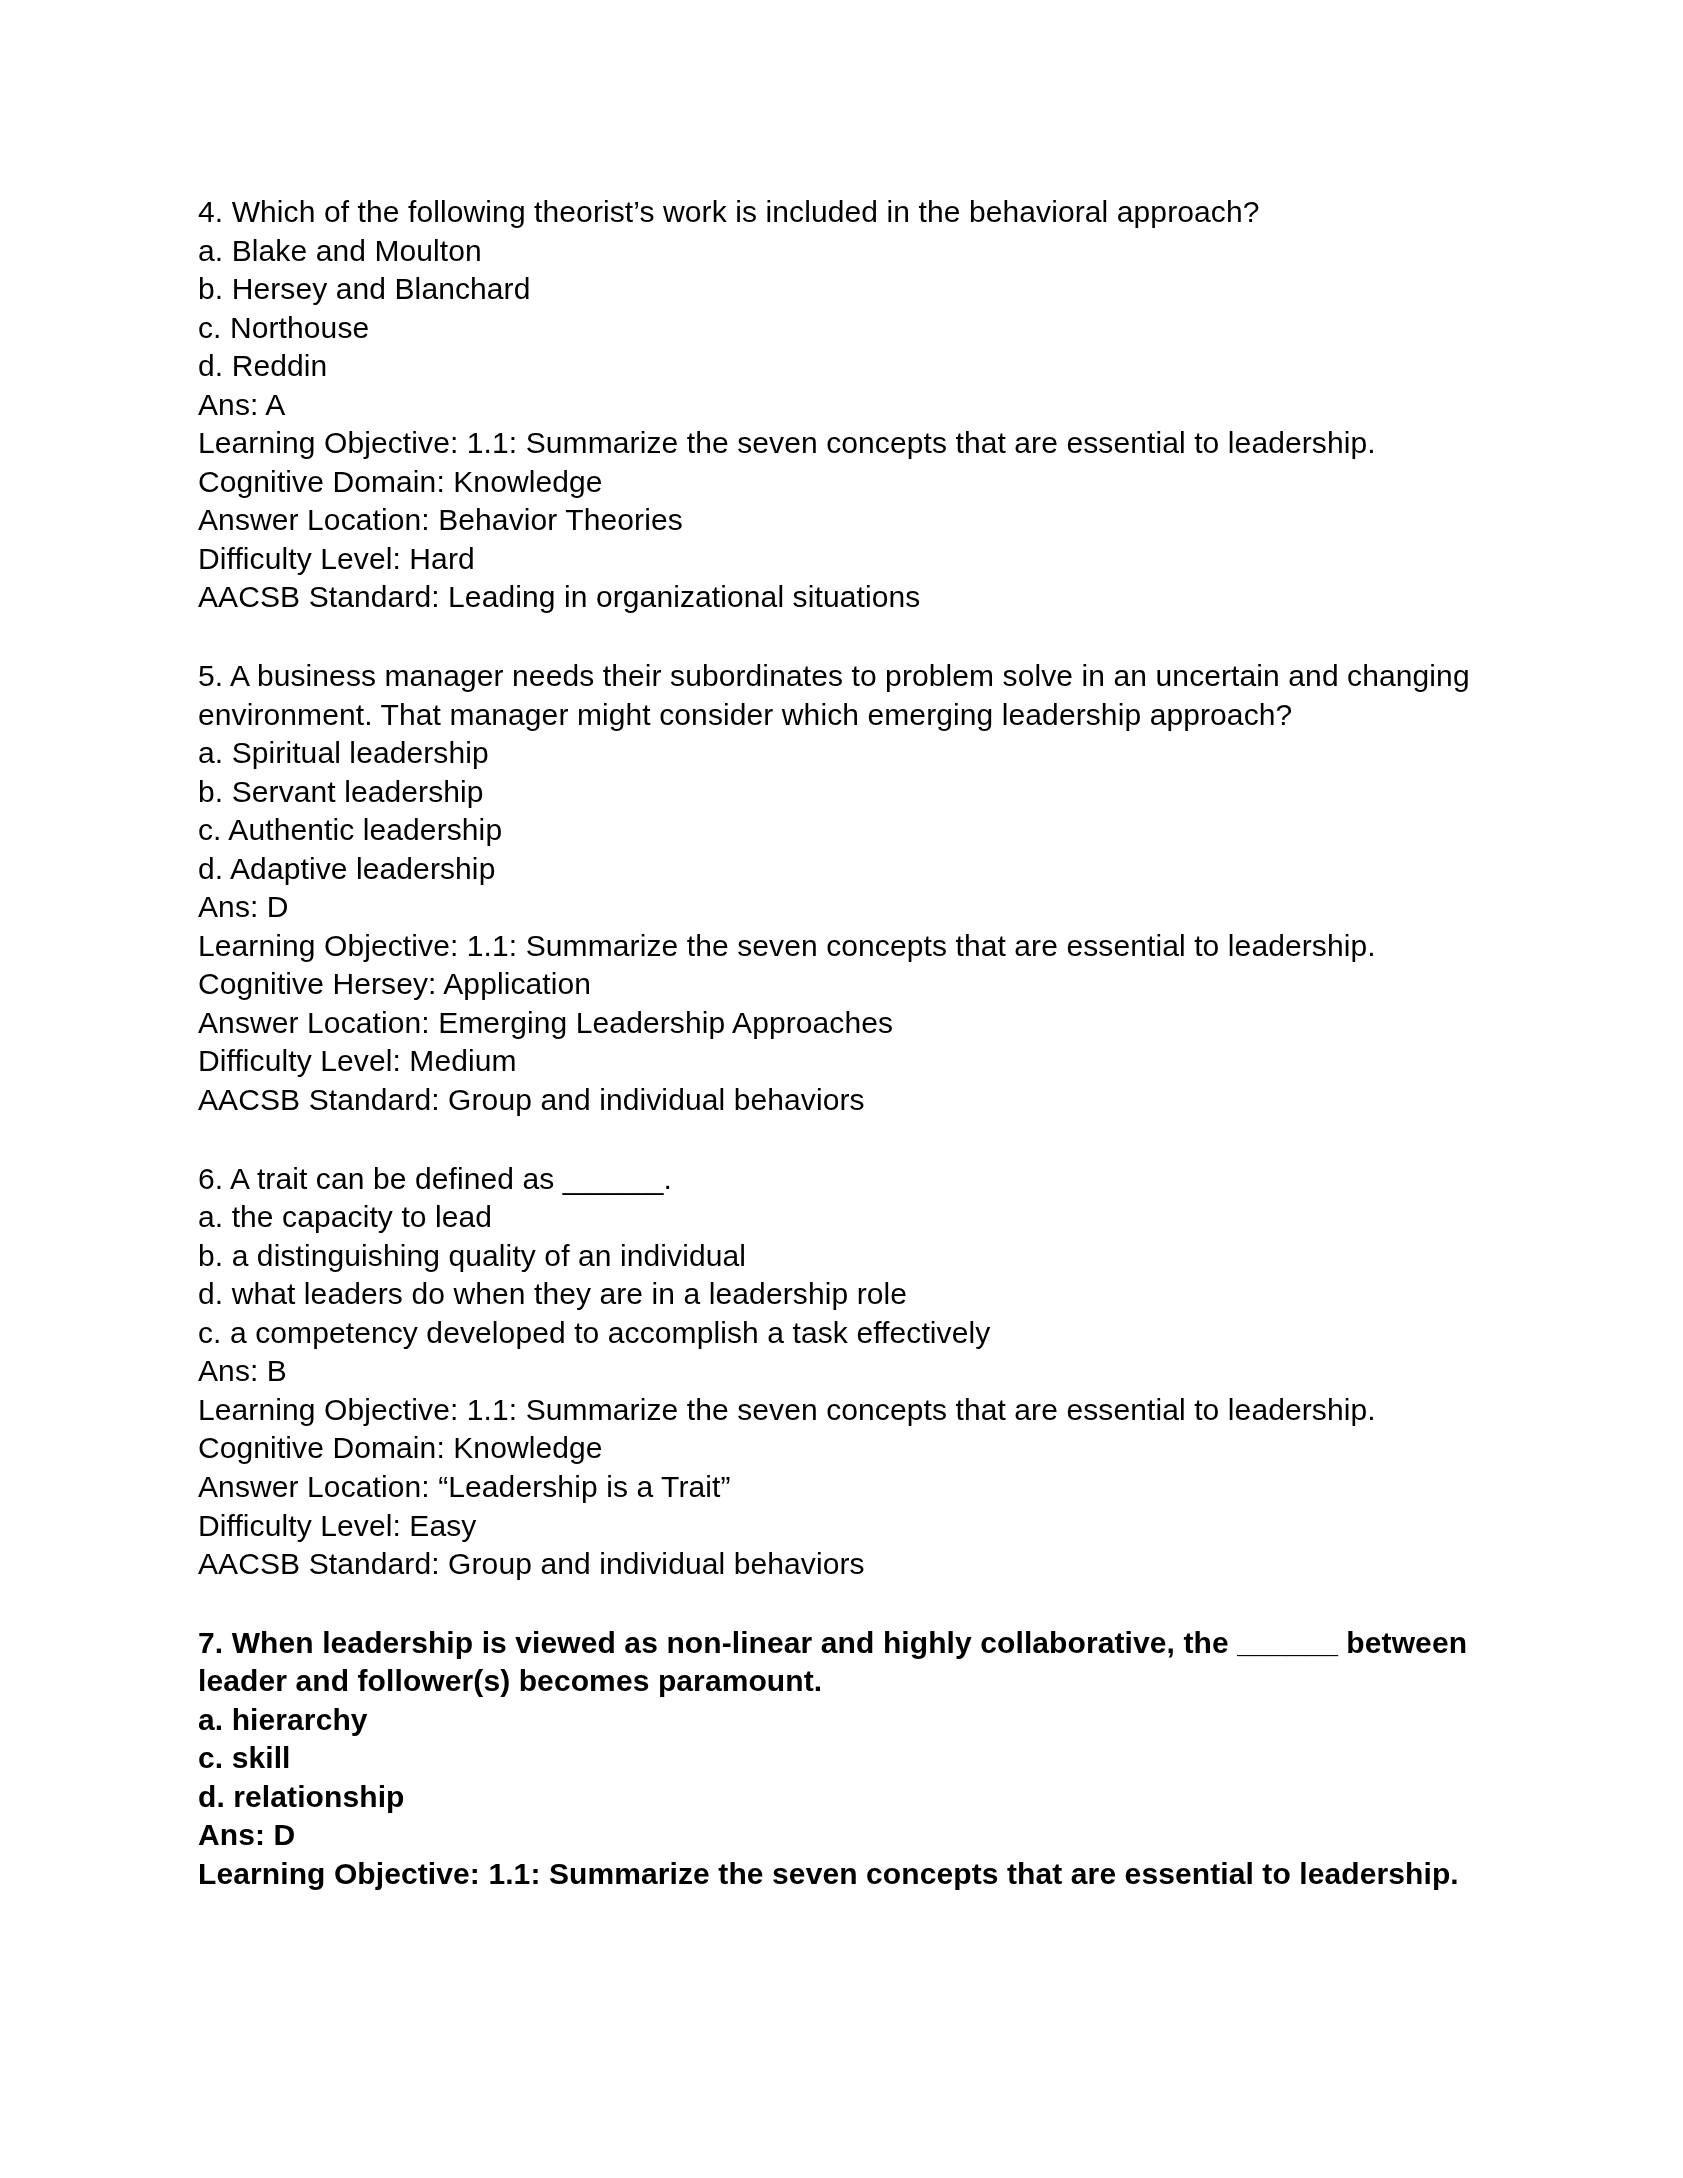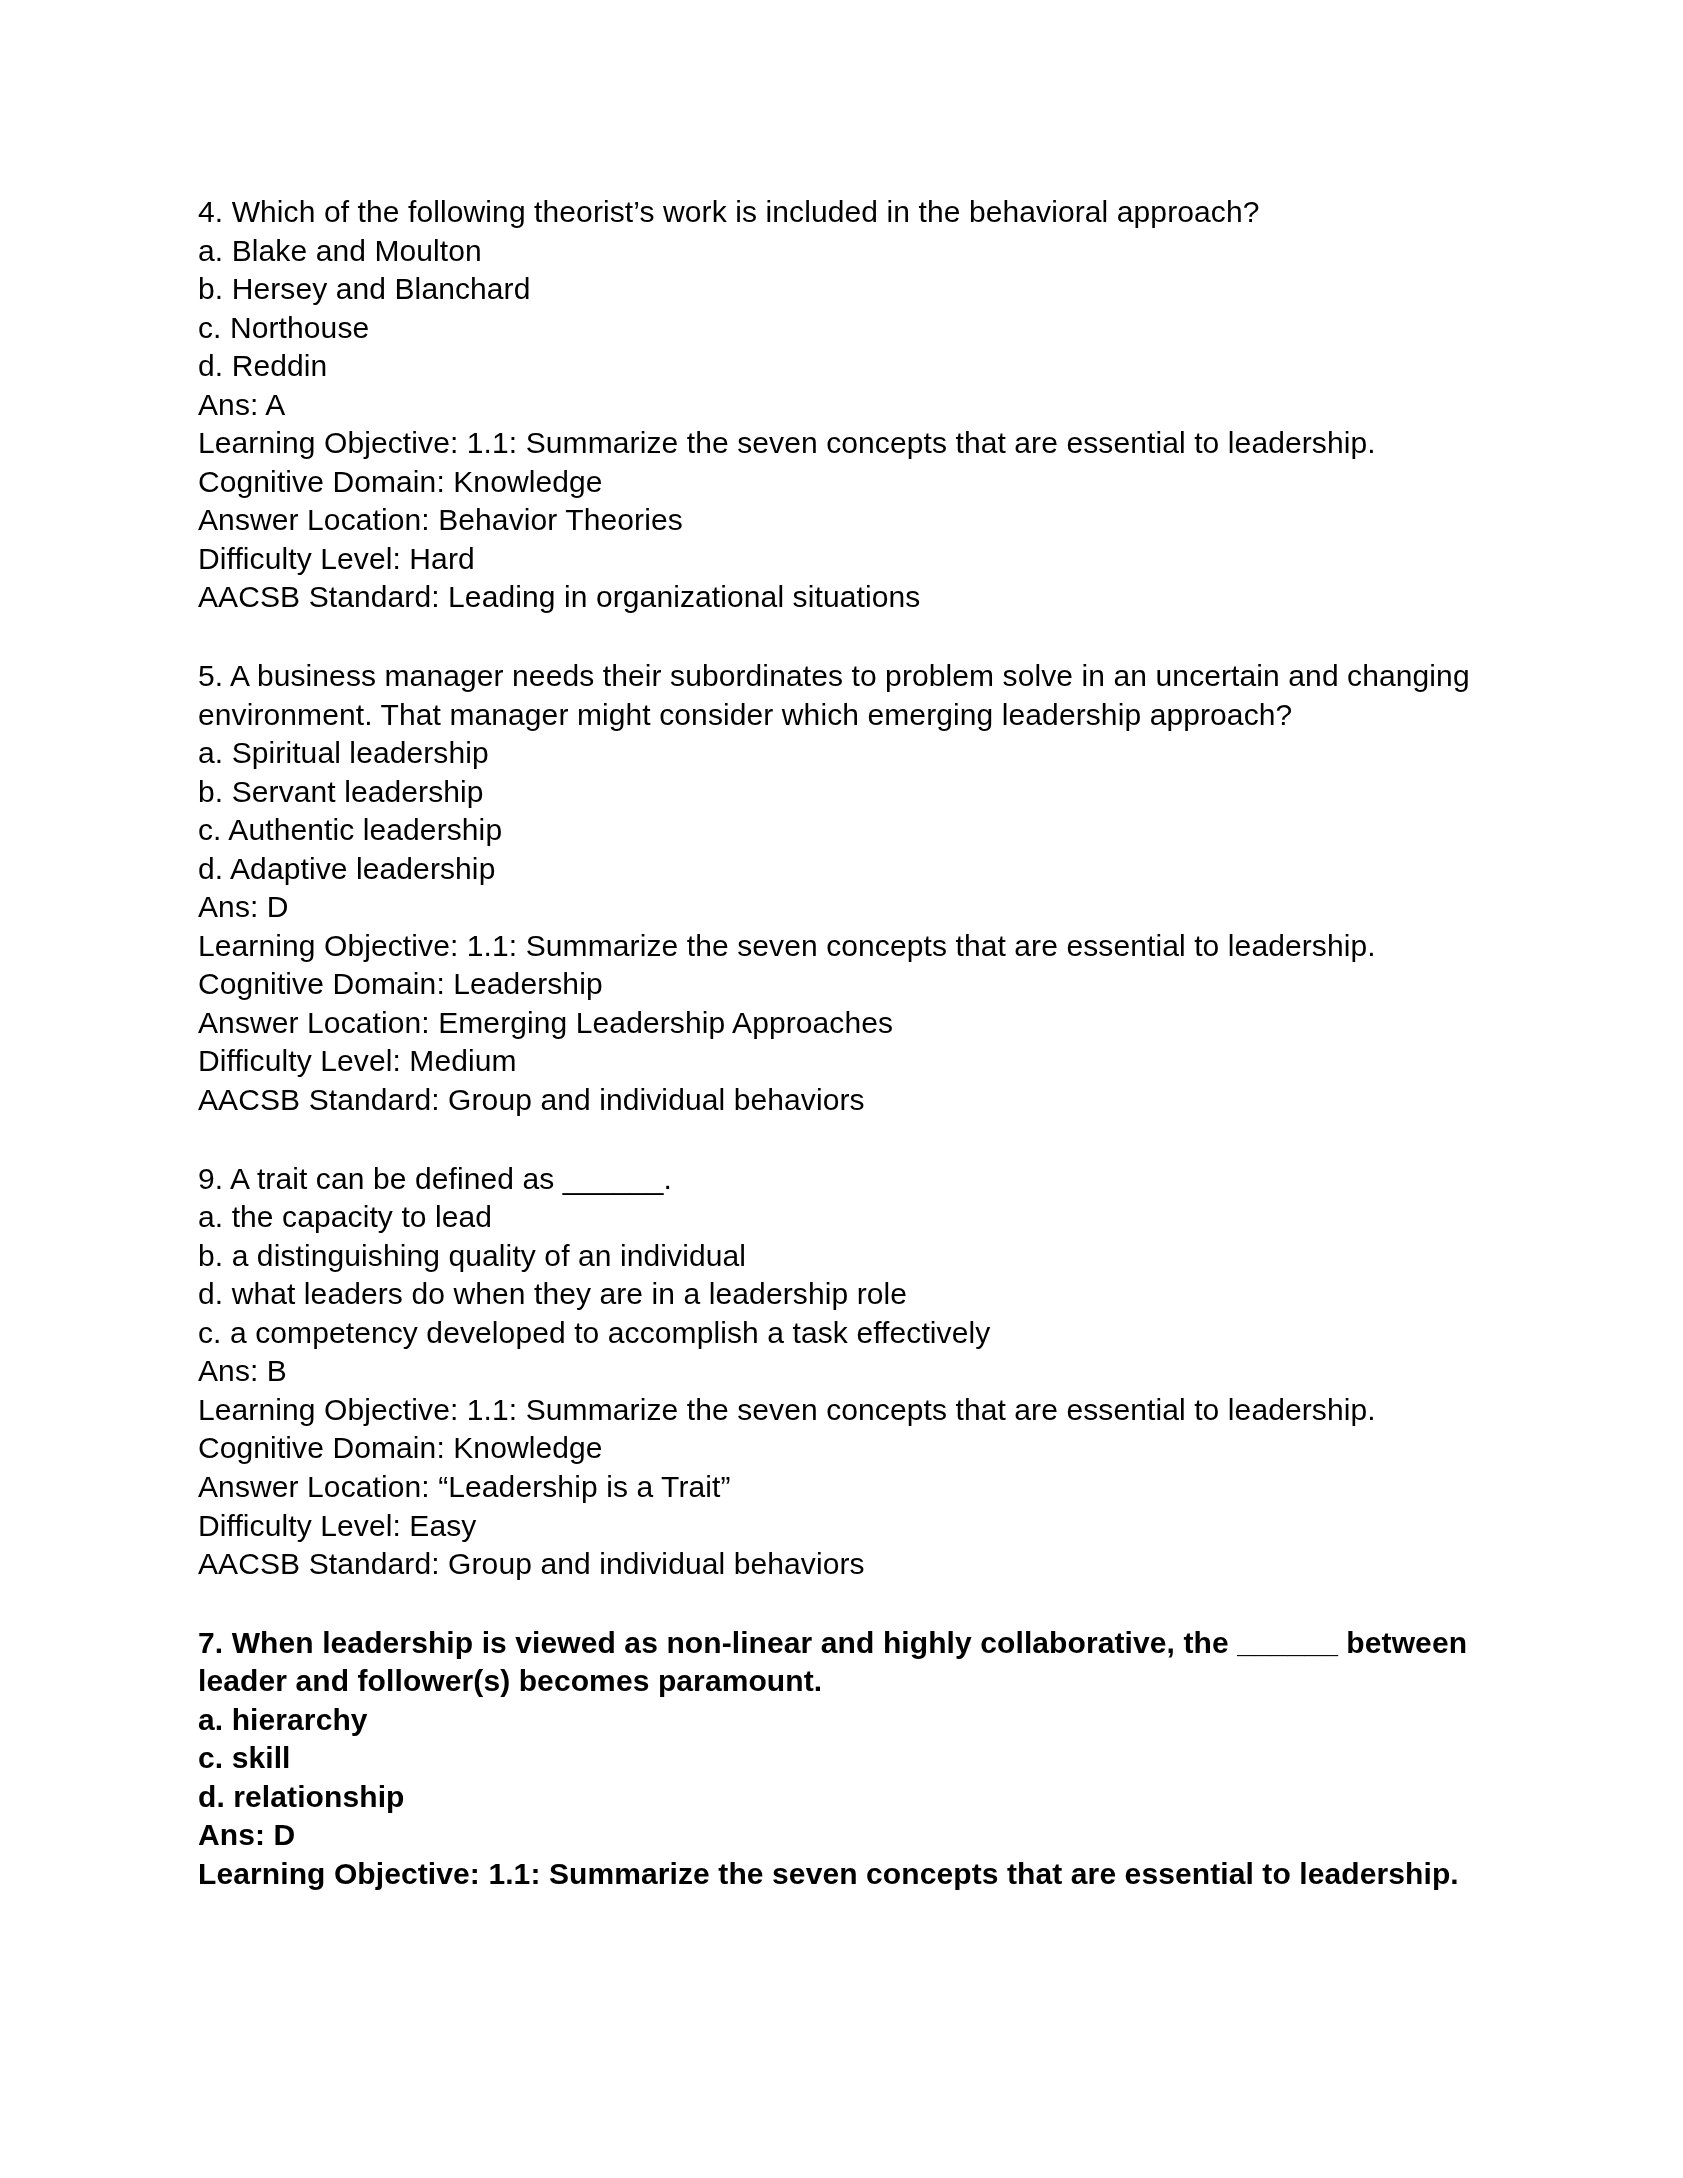--- a/index.html
+++ b/index.html
@@ -63,28 +63,28 @@
     </div>
 
     <div class="question-block">
       <div class="line stem">5. A business manager needs their subordinates to problem solve in an uncertain and changing environment. That manager might consider which emerging leadership approach?</div>
       <div class="line">a. Spiritual leadership</div>
       <div class="line">b. Servant leadership</div>
       <div class="line">c. Authentic leadership</div>
       <div class="line">d. Adaptive leadership</div>
       <div class="line">Ans: D</div>
       <div class="line">Learning Objective: 1.1: Summarize the seven concepts that are essential to leadership.</div>
-      <div class="line">Cognitive Domain: Leadership</div>
+      <div class="line">Cognitive Hersey: Application</div>
       <div class="line">Answer Location: Emerging Leadership Approaches</div>
       <div class="line">Difficulty Level: Medium</div>
       <div class="line">AACSB Standard: Group and individual behaviors</div>
     </div>
 
     <div class="question-block">
-      <div class="line stem">9. A trait can be defined as ______.</div>
+      <div class="line stem">6. A trait can be defined as ______.</div>
       <div class="line">a. the capacity to lead</div>
       <div class="line">b. a distinguishing quality of an individual</div>
       <div class="line">d. what leaders do when they are in a leadership role</div>
       <div class="line">c. a competency developed to accomplish a task effectively</div>
       <div class="line">Ans: B</div>
       <div class="line">Learning Objective: 1.1: Summarize the seven concepts that are essential to leadership.</div>
       <div class="line">Cognitive Domain: Knowledge</div>
       <div class="line">Answer Location: “Leadership is a Trait”</div>
       <div class="line">Difficulty Level: Easy</div>
       <div class="line">AACSB Standard: Group and individual behaviors</div>

